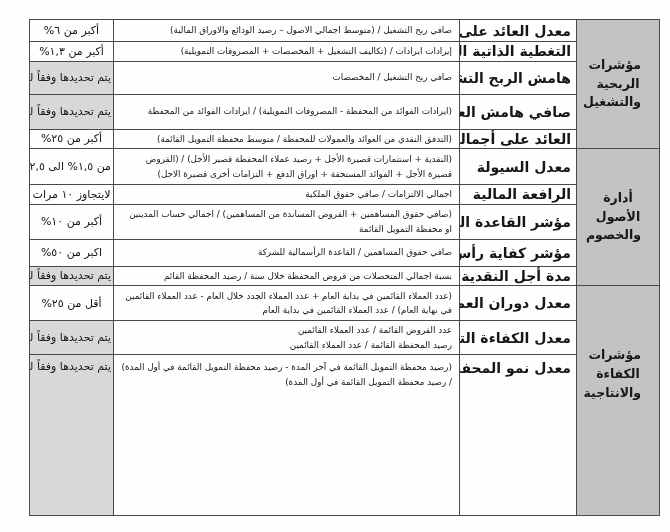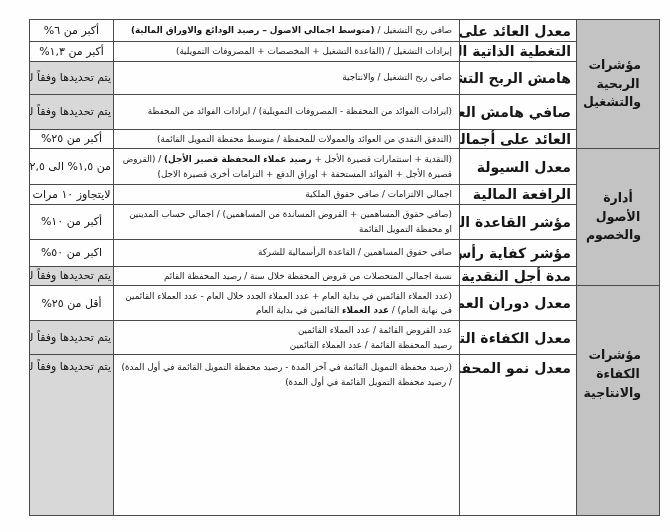--- a/index.html
+++ b/index.html
@@ -54,21 +54,21 @@
     padding: 1px 5px;
     white-space: nowrap;
   }
   td.for {
     font-size: 8.8px;
     text-align: right;
     padding: 2px 7px;
     line-height: 1.65;
     white-space: pre-line;
   }
-  td.for .b { font-weight: bold; }
+  td.for .b { font-weight: normal; }
   td.thr {
     font-size: 11px;
     text-align: center;
     padding: 1px 2px;
     white-space: nowrap;
   }
   td.thr.shaded { background: var(--shaded-bg, #d8d8d8); text-align: center; }
   tr.last-row td { vertical-align: top; padding-top: 5px; }
 </style>
 </head>
@@ -88,26 +88,26 @@
             <div>مؤشرات</div>
             <div>الربحية</div>
             <div>والتشغيل</div>
           </td>
           <td class="ind">معدل العائد على الاصول</td>
           <td class="for"><span>صافي ربح التشغيل / </span><span class="b">(متوسط اجمالي الاصول – رصيد الودائع والاوراق المالية)</span></td>
           <td class="thr">أكبر من ٦%</td>
         </tr>
         <tr style="height: 16px;">
           <td class="ind">التغطية الذاتية التشغيلية</td>
-          <td class="for"><span>إيرادات التشغيل / (القاعدة التشغيل + المخصصات + المصروفات التمويلية)</span></td>
+          <td class="for"><span>إيرادات ايرادات / (تكاليف التشغيل + المخصصات + المصروفات التمويلية)</span></td>
           <td class="thr">أكبر من ١,٣%</td>
         </tr>
         <tr style="height: 33px;">
           <td class="ind">هامش الربح التشغيلي</td>
-          <td class="for"><span>صافي ربح التشغيل / والانتاجية</span></td>
+          <td class="for"><span>صافي ربح التشغيل / المخصصات</span></td>
           <td class="thr shaded">يتم تحديدها وفقاً لكل بنك</td>
         </tr>
         <tr style="height: 35px;">
           <td class="ind">صافي هامش العائد</td>
           <td class="for"><span>(ايرادات الفوائد من المحفظة - المصروفات التمويلية) / ايرادات الفوائد من المحفظة</span></td>
           <td class="thr shaded">يتم تحديدها وفقاً لكل بنك</td>
         </tr>
         <tr style="height: 17px;">
           <td class="ind">العائد على أجمالي المحفظة</td>
           <td class="for"><span>(التدفق النقدي من العوائد والعمولات للمحفظة / متوسط محفظة التمويل القائمة)</span></td>

